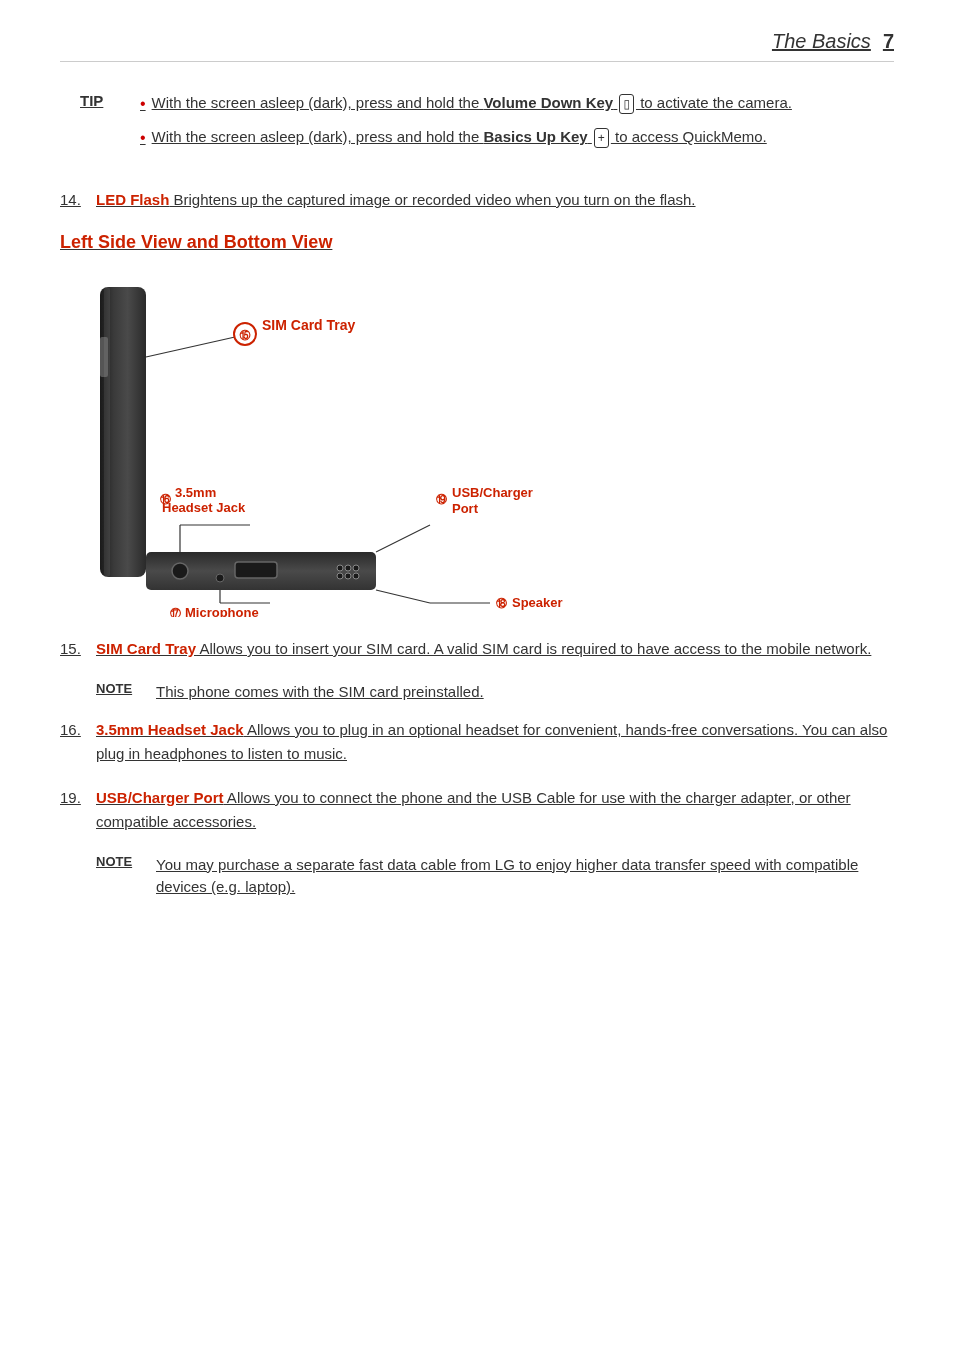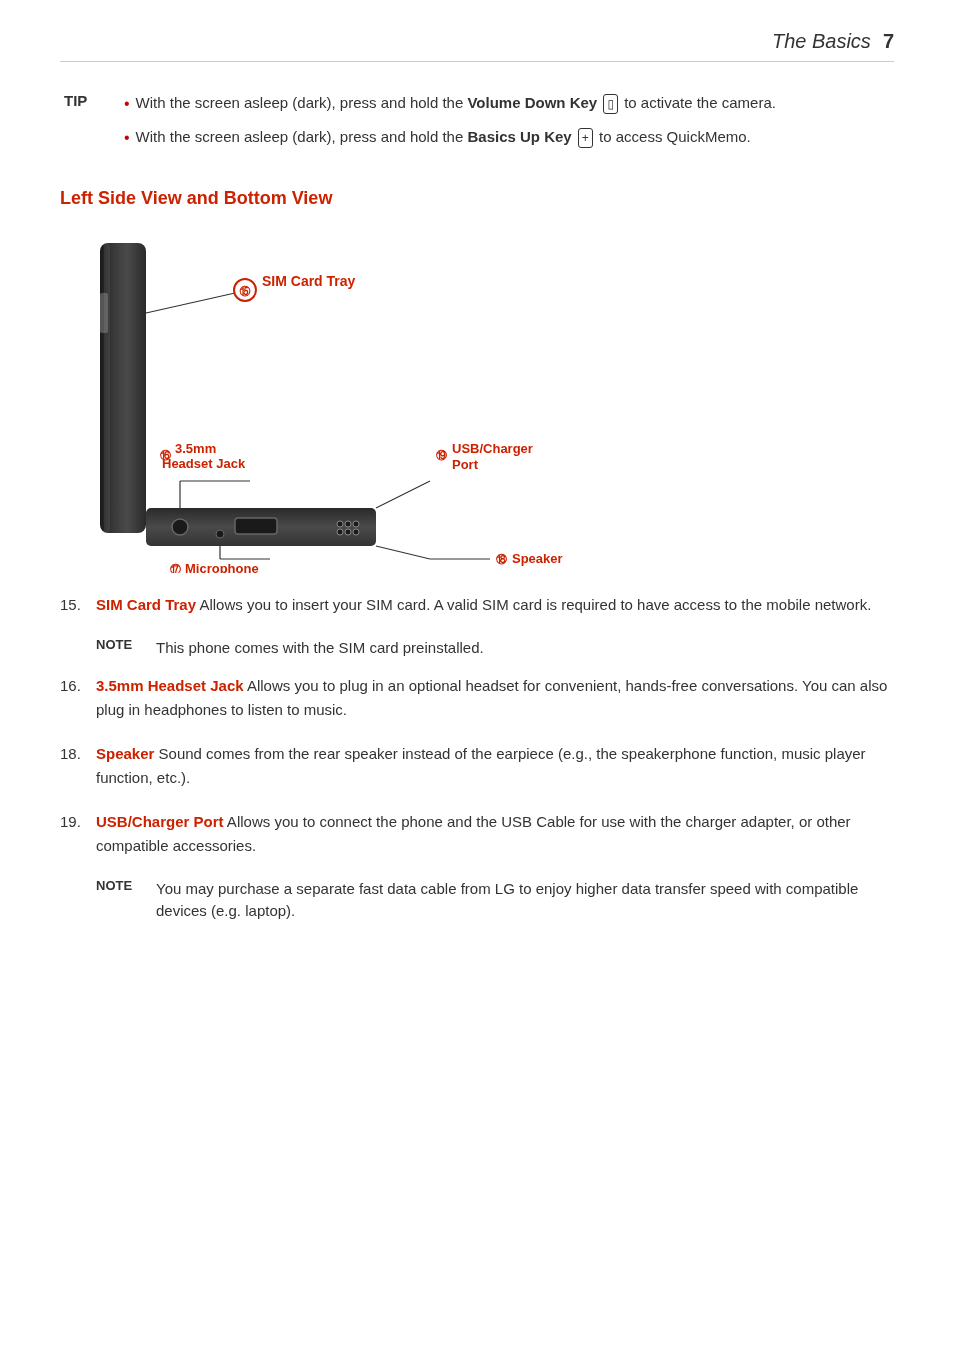--- a/index.html
+++ b/index.html
@@ -11,20 +11,21 @@
       width: 954px;
       min-height: 1372px;
       padding: 0;
     }
 
     .page {
       width: 954px;
       min-height: 1372px;
       padding: 30px 60px 40px 60px;
       position: relative;
+      text-decoration: underline;
     }
 
     
     .header {
       display: flex;
       justify-content: flex-end;
       align-items: center;
       border-bottom: 1px solid #ccc;
       padding-bottom: 8px;
       margin-bottom: 30px;
@@ -38,21 +39,21 @@
     .header-page-num {
       font-size: 20px;
       color: #333;
       font-weight: bold;
     }
 
     
     .tip-section {
       display: flex;
       margin-bottom: 28px;
-      margin-left: 4px;
+      margin-left: 20px;
     }
     .tip-label {
       font-weight: bold;
       color: #333;
       min-width: 60px;
       font-size: 15px;
       padding-top: 0;
     }
     .tip-content {
       flex: 1;
@@ -159,20 +160,26 @@
         <span class="bullet">•</span>
         <span>With the screen asleep (dark), press and hold the <span class="bold-term">Volume Down Key</span> <span class="key-icon">▯</span> to activate the camera.</span>
       </div>
       <div class="tip-item">
         <span class="bullet">•</span>
         <span>With the screen asleep (dark), press and hold the <span class="bold-term">Basics Up Key</span> <span class="key-icon">+</span> to access QuickMemo.</span>
       </div>
     </div>
   </div>
 
+  <div class="numbered-item">
+    <span class="item-num">14.</span>
+    <span class="item-body">
+      <span class="highlight-red">LED Flash</span><span> Brightens up the captured image or recorded video when you turn on the flash.</span>
+    </span>
+  </div>
 
   <div class="section-heading">Left Side View and Bottom View</div>
 
   <div class="diagram-svg-container">
     <svg width="560" height="340" viewBox="0 0 560 340">
 
       <rect x="20" y="10" width="46" height="290" rx="8" ry="8" fill="url(#phoneGrad)"></rect>
 
       <rect x="20" y="60" width="8" height="40" rx="2" ry="2" fill="#555"></rect>
 
@@ -249,26 +256,20 @@
   </div>
 
   <div class="numbered-item">
     <span class="item-num">16.</span>
     <div class="item-body">
       <span class="highlight-red">3.5mm Headset Jack</span><span> Allows you to plug in an optional headset for convenient, hands-free conversations. You can also plug in headphones to listen to music.</span>
     </div>
   </div>
 
 
-  <div class="numbered-item">
-    <span class="item-num">18.</span>
-    <div class="item-body">
-      <span class="highlight-red">Speaker</span><span> Sound comes from the rear speaker instead of the earpiece (e.g., the speakerphone function, music player function, etc.).</span>
-    </div>
-  </div>
 
   <div class="numbered-item">
     <span class="item-num">19.</span>
     <div class="item-body">
       <span class="highlight-red">USB/Charger Port</span><span> Allows you to connect the phone and the USB Cable for use with the charger adapter, or other compatible accessories.</span>
     </div>
   </div>
   <div class="note-block">
     <span class="note-label">NOTE</span>
     <span class="note-text">You may purchase a separate fast data cable from LG to enjoy higher data transfer speed with compatible devices (e.g. laptop).</span>

